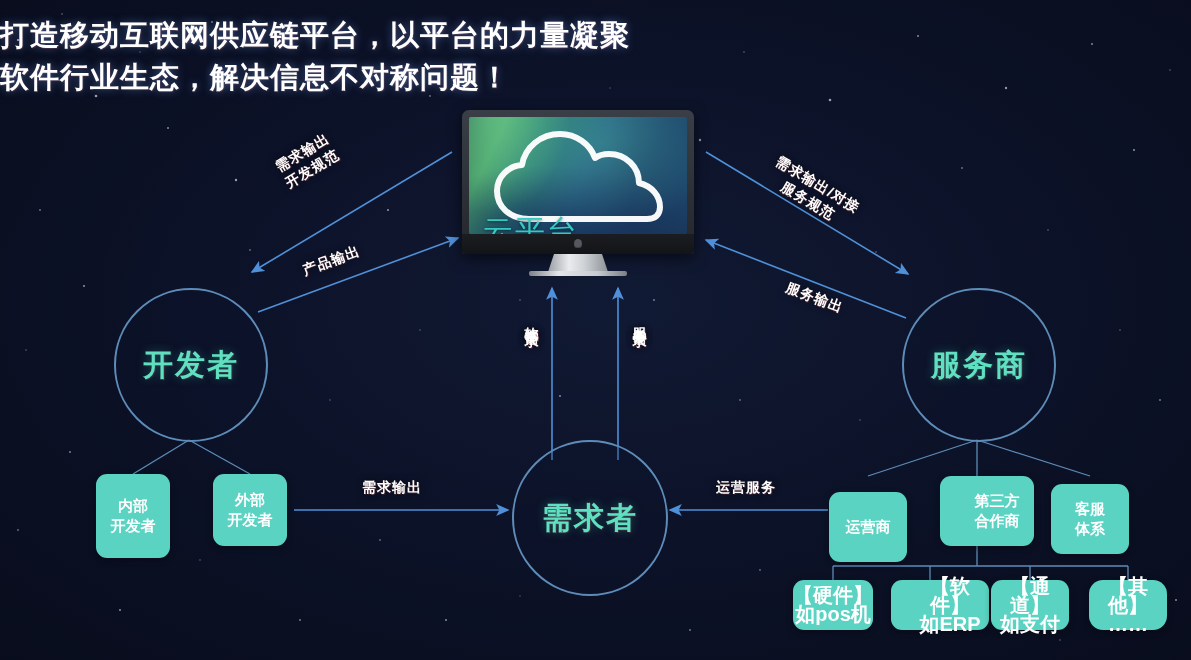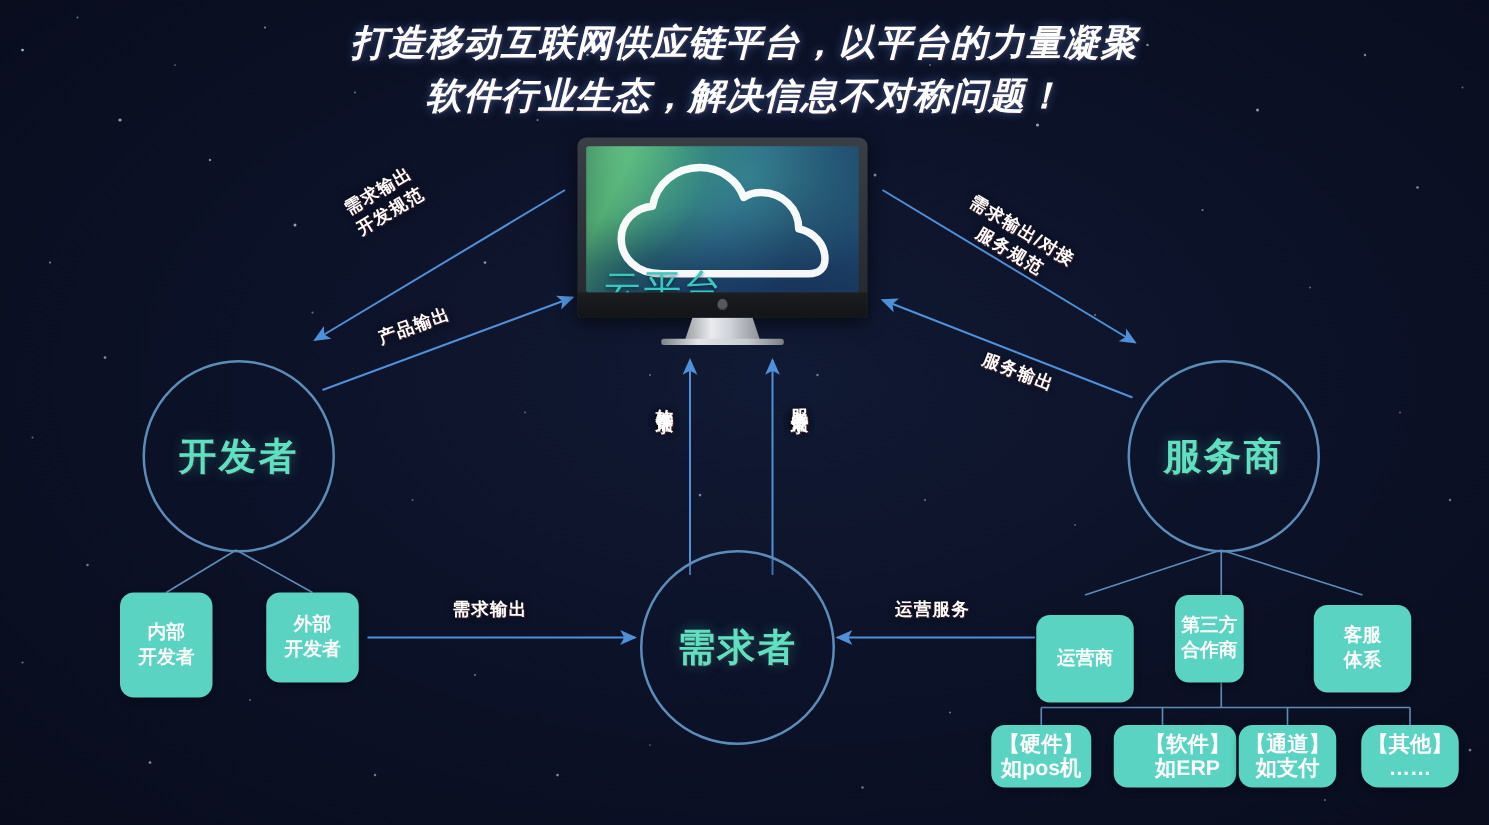--- a/index.html
+++ b/index.html
@@ -15,26 +15,25 @@
   .bg{
     position:absolute;inset:0;
     background:
       radial-gradient(ellipse 900px 520px at 52% 46%, #111a34 0%, #0c1228 45%, #080c1c 100%);
   }
   .stars{position:absolute;inset:0;opacity:.95;}
 
   
   .title{
     position:absolute;left:0;top:14px;width:1191px;
-    text-align:center;color:#ffffff;
+    text-align:left;color:#ffffff;
     font-size:29px;font-weight:bold;line-height:42px;
     letter-spacing:1px;
     text-shadow:0 0 8px rgba(120,170,255,.45), 1px 1px 0 rgba(180,60,60,.25);
     white-space:pre-line;
-    font-style:italic;
   }
 
   
   svg.links{position:absolute;left:0;top:0;width:1191px;height:660px;overflow:visible;}
 
   
   .monitor{position:absolute;left:462px;top:110px;width:232px;height:165px;}
   .mon-body{
     position:absolute;left:0;top:0;width:232px;height:144px;
     background:linear-gradient(#3a3f47,#23262b);
@@ -99,21 +98,21 @@
   #circle-svc{left:902px;top:288px;width:150px;height:150px;}
 
   
   .box{
     position:absolute;background:#5ad3c2;border-radius:11px;
     display:flex;align-items:center;justify-content:center;text-align:center;
     color:#ffffff;font-size:15px;font-weight:bold;line-height:20px;
     white-space:pre-line;
     box-shadow:0 2px 6px rgba(0,0,0,.35);
   }
-  .box.small{font-size:17px;line-height:19px;}
+  .box.small{font-size:20px;line-height:19px;}
 
   
   .lbl{
     position:absolute;color:#ffffff;font-size:14px;font-weight:bold;
     line-height:19px;white-space:pre-line;letter-spacing:1px;
     text-shadow:1px 1px 0 rgba(170,60,60,.30), 0 0 6px rgba(0,0,0,.6);
   }
   .lbl.vert{writing-mode:vertical-rl;text-orientation:upright;letter-spacing:2px;}
 </style>
 </head>
@@ -243,21 +242,21 @@
   <div class="circle" id="circle-dev">开发者</div>
   <div class="circle" id="circle-req">需求者</div>
   <div class="circle" id="circle-svc">服务商</div>
 
   <div class="box" style="left:96px;top:474px;width:74px;height:84px;">内部
 开发者</div>
   <div class="box" style="left:213px;top:474px;width:74px;height:72px;">外部
 开发者</div>
 
   <div class="box" style="left:829px;top:492px;width:78px;height:70px;">运营商</div>
-  <div class="box" style="left:940px;top:476px;width:55px;height:70px;">第三方
+  <div class="box" style="left:940px;top:476px;width:74px;height:70px;padding-left:20px;">第三方
 合作商</div>
   <div class="box" style="left:1051px;top:484px;width:78px;height:70px;">客服
 体系</div>
 
   <div class="box small" style="left:793px;top:580px;width:80px;height:50px;">【硬件】
 如pos机</div>
   <div class="box small" style="left:891px;top:580px;width:78px;height:50px;padding-left:20px;">【软件】
 如ERP</div>
   <div class="box small" style="left:991px;top:580px;width:78px;height:50px;">【通道】
 如支付</div>

